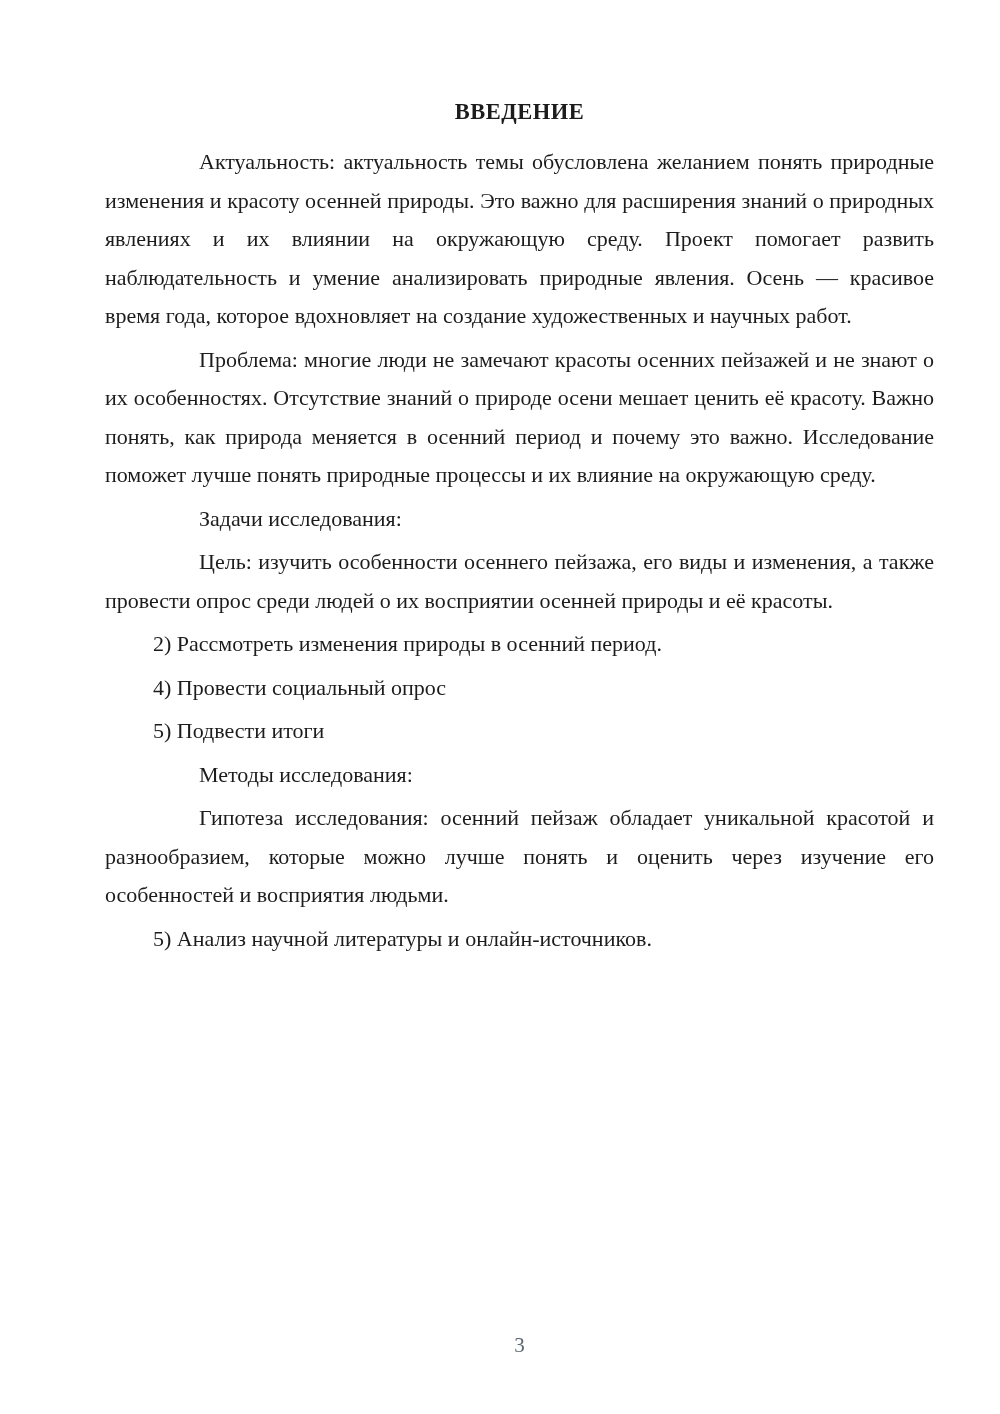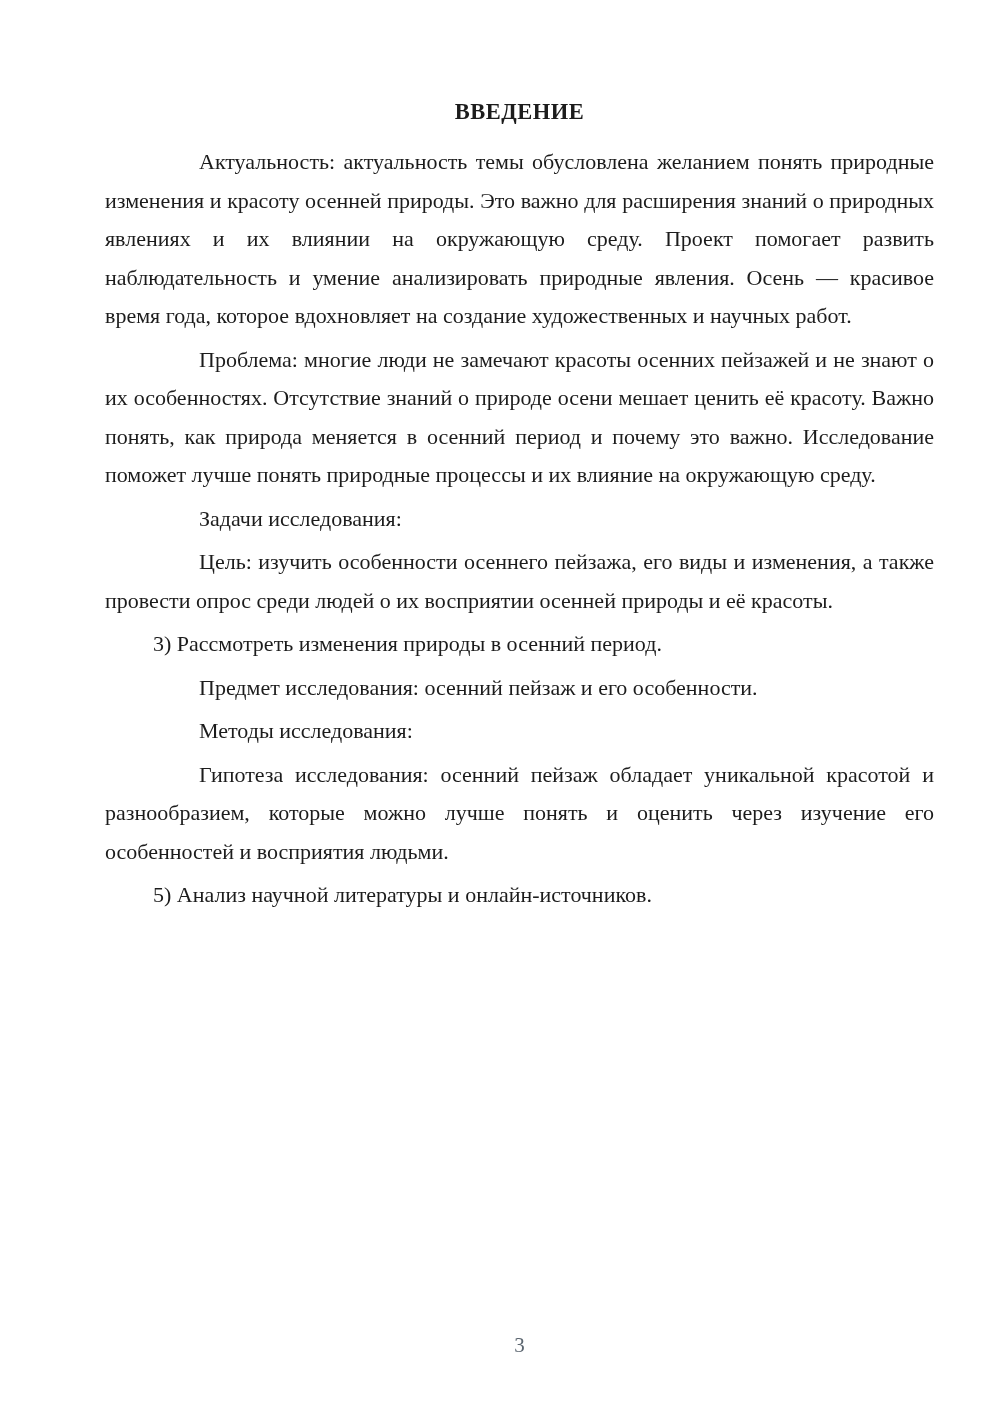--- a/index.html
+++ b/index.html
@@ -56,22 +56,23 @@
 
 <div class="page">
 
   <h1 class="doc-title">ВВЕДЕНИЕ</h1>
 
   <div class="doc-body">
     <p class="indent">Актуальность: актуальность темы обусловлена желанием понять природные изменения и красоту осенней природы. Это важно для расширения знаний о природных явлениях и их влиянии на окружающую среду. Проект помогает развить наблюдательность и умение анализировать природные явления. Осень — красивое время года, которое вдохновляет на создание художественных и научных работ.</p>
     <p class="indent">Проблема: многие люди не замечают красоты осенних пейзажей и не знают о их особенностях. Отсутствие знаний о природе осени мешает ценить её красоту. Важно понять, как природа меняется в осенний период и почему это важно. Исследование поможет лучше понять природные процессы и их влияние на окружающую среду.</p>
     <p class="indent">Задачи исследования:</p>
     <p class="indent">Цель: изучить особенности осеннего пейзажа, его виды и изменения, а также провести опрос среди людей о их восприятии осенней природы и её красоты.</p>
-    <p class="list">3) Рассмотреть изменения природы в осенний период.</p>
-    <p class="indent">Предмет исследования: осенний пейзаж и его особенности.</p>
+    <p class="list">2) Рассмотреть изменения природы в осенний период.</p>
+    <p class="list">4) Провести социальный опрос</p>
+    <p class="list">5) Подвести итоги</p>
     <p class="indent">Методы исследования:</p>
     <p class="indent">Гипотеза исследования: осенний пейзаж обладает уникальной красотой и разнообразием, которые можно лучше понять и оценить через изучение его особенностей и восприятия людьми.</p>
     <p class="list">5) Анализ научной литературы и онлайн-источников.</p>
   </div>
 
   <div class="page-number">3</div>
 
 </div>
 
 </body></html>

